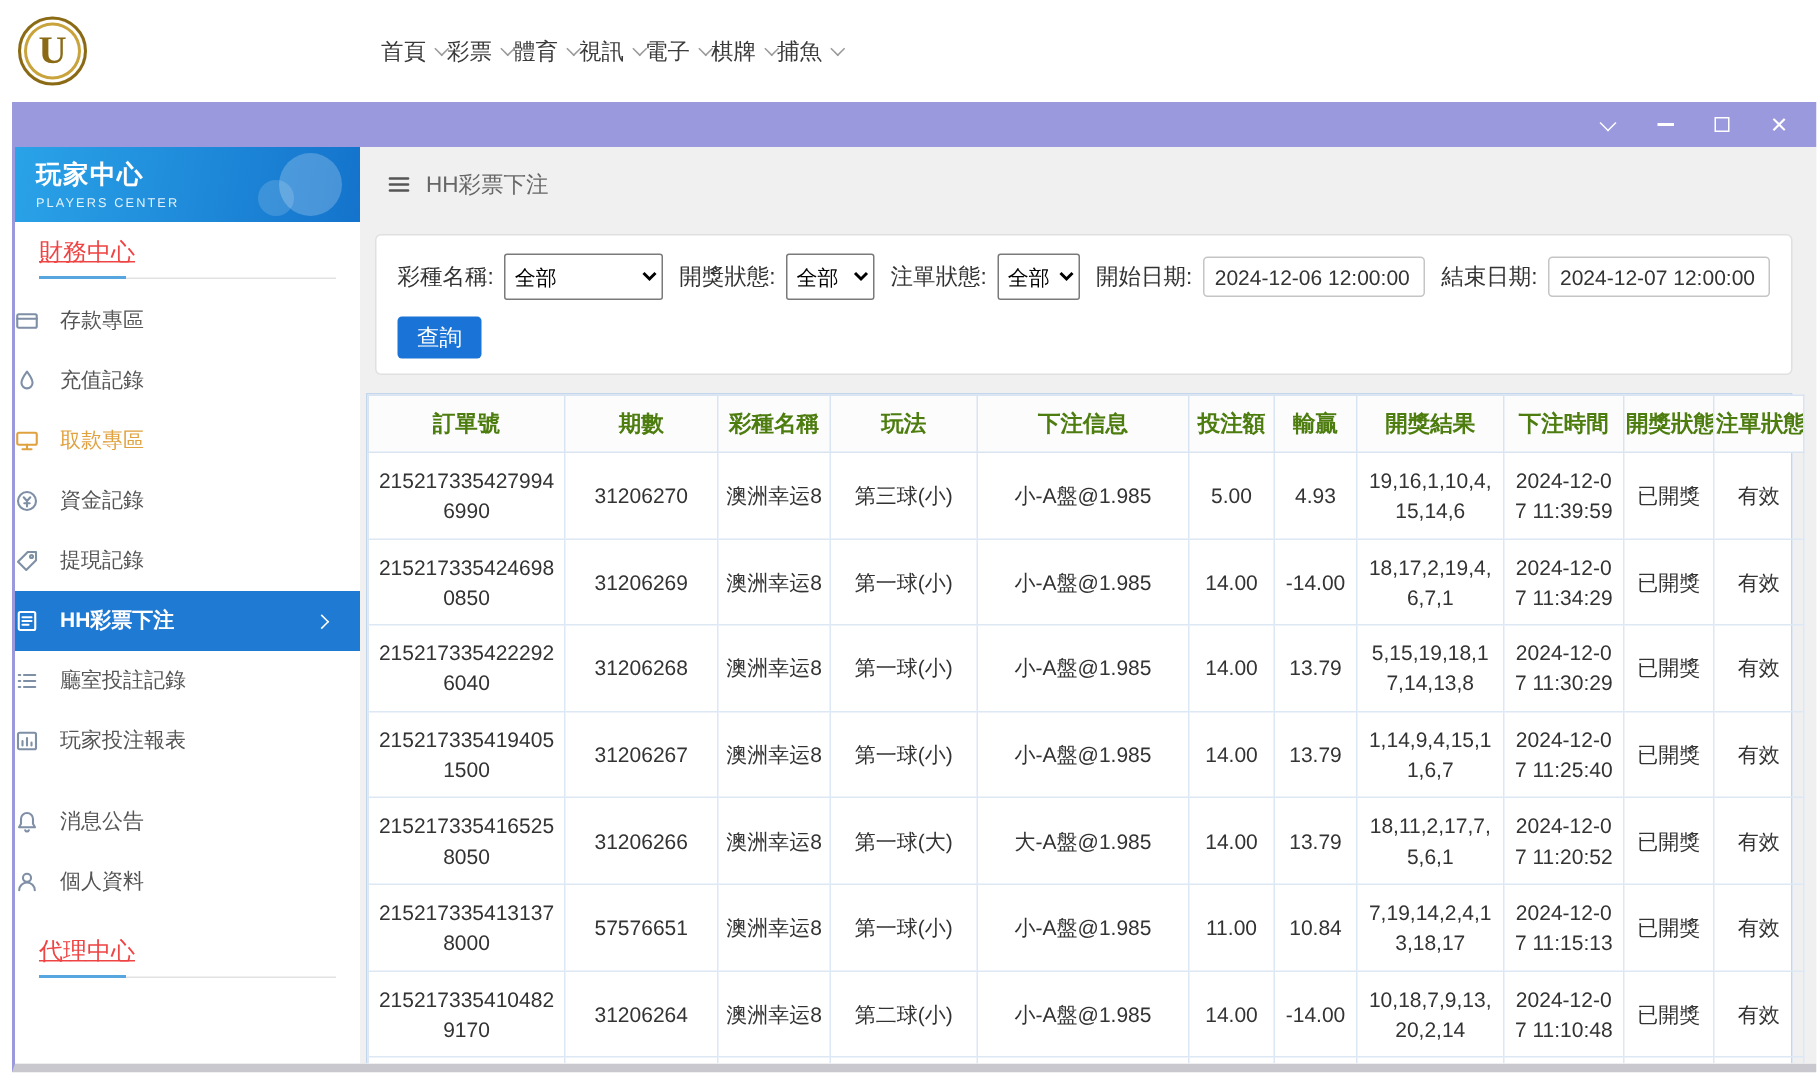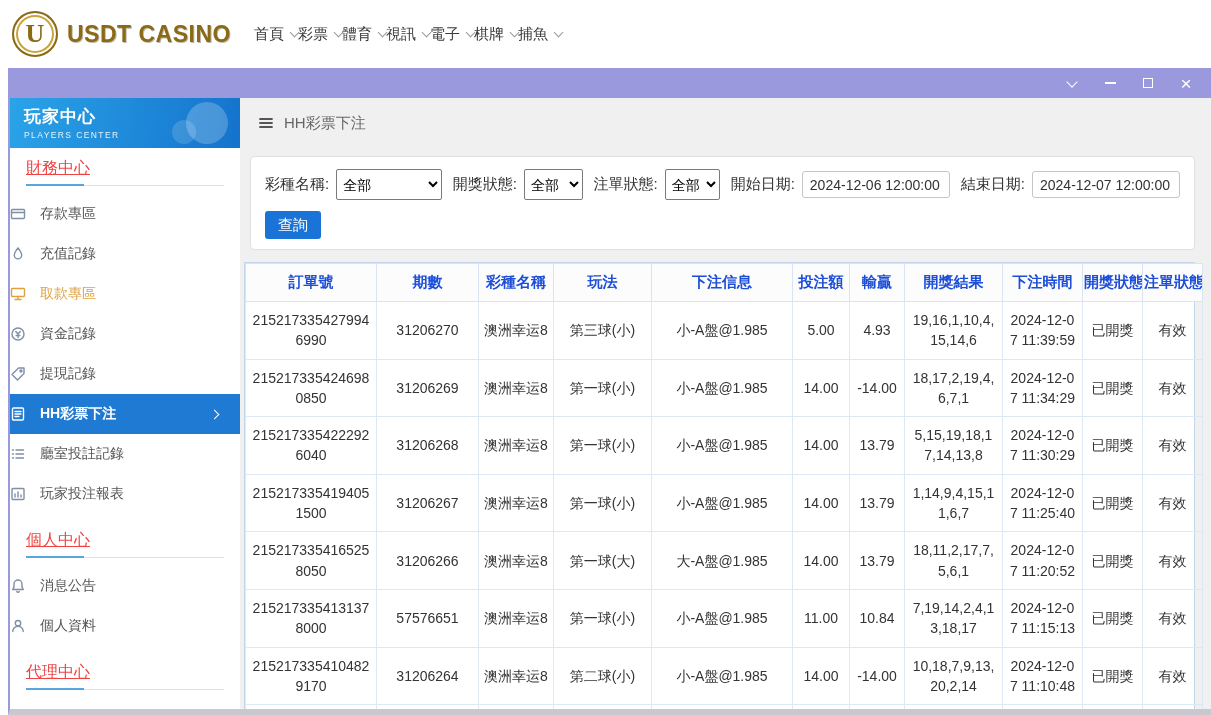--- a/index.html
+++ b/index.html
@@ -71,31 +71,30 @@
   .filter-row { display: flex; align-items: center; gap: 7px; font-size: 15px; color: #333; white-space: nowrap; }
   .filter-row label { margin-left: 4px; }
   .filter-row label:first-child { margin-left: 0; }
   select.sel { height: 31px; border: 1px solid #7a7a7a; border-radius: 2px; background: #fff; font-size: 14px; font-family: inherit; padding: 0 2px; }
   .w112 { width: 112px; } .w62 { width: 62px; } .w58 { width: 58px; }
   .date-input { height: 27px; width: 148px; border: 1px solid #c5c5c5; border-radius: 3px; font-size: 14px; font-family: inherit; padding: 0 7px; color: #333; background: #fff; }
   .btn-search { margin-top: 11px; height: 28px; background: #1a73d6; color: #fff; border: none; border-radius: 3px; padding: 0 13px; font-size: 15px; font-family: inherit; cursor: pointer; }
 
   .table-panel { margin: 12px 16px 0 4px; background: #fff; border: 1px solid #c3d6ec; flex: none; }
   table { width: 100%; border-collapse: collapse; table-layout: fixed; }
-  th { height: 38px; font-size: 15px; font-weight: bold; color: #1d4ed8; background: #fcfcfd; border: 1px solid #d9e4f2; padding: 0 1px; white-space: nowrap; overflow: hidden; margin-left: 33px; }
+  th { height: 38px; font-size: 15px; font-weight: bold; color: #4d7c0f; background: #fcfcfd; border: 1px solid #d9e4f2; padding: 0 1px; white-space: nowrap; overflow: hidden; margin-left: 33px; }
   td { font-size: 14px; color: #333; text-align: center; border: 1px solid #dde8f5; padding: 8px 4px; line-height: 1.45; word-break: break-all; }
   tr.partial td { height: 22px; padding: 2px; }
 </style>
 </head>
 <body>
 
 <div class="topnav">
   <div class="logo">
     <div class="logo-badge">U</div>
-    <div class="logo-text">USDT CASINO</div>
   </div>
   <div class="nav-items">
       <div class="nav-item">
         <span>首頁</span>
         <span class="chev"></span>
       </div>
       <div class="nav-item">
         <span>彩票</span>
         <span class="chev"></span>
       </div>
@@ -213,21 +212,20 @@
             <div class="menu-item">
               <span class="mi-icon">
                 <svg viewBox="0 0 16 16" fill="none" stroke="currentColor" stroke-width="1.4" stroke-linecap="round" stroke-linejoin="round">
                   <rect x="2" y="2.5" width="12" height="11" rx="1"></rect>
                   <path d="M5 11V8M8 11V6M11 11V9"></path>
                 </svg>
               </span>
               <span>玩家投注報表</span>
             </div>
           </div>
-          <div class="section-title"><span>個人中心</span></div>
           <div class="menu">
             <div class="menu-item">
               <span class="mi-icon">
                 <svg viewBox="0 0 16 16" fill="none" stroke="currentColor" stroke-width="1.4" stroke-linecap="round" stroke-linejoin="round">
                   <path d="M8 2a4 4 0 0 1 4 4v3.2l1.3 2.3H2.7L4 9.2V6a4 4 0 0 1 4-4Z"></path>
                   <path d="M6.8 13.5a1.3 1.3 0 0 0 2.4 0"></path>
                 </svg>
               </span>
               <span>消息公告</span>
             </div>

